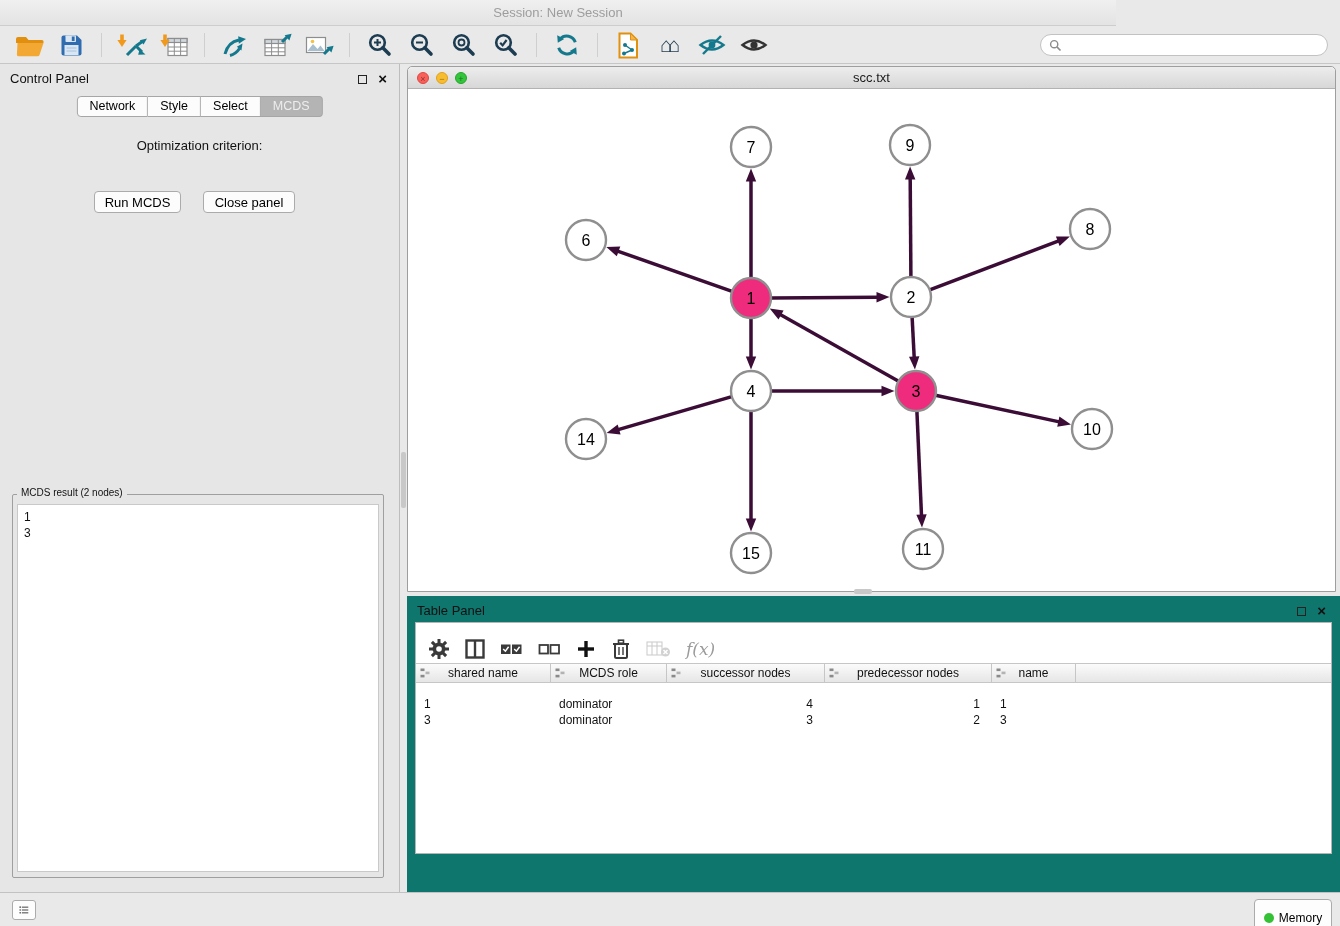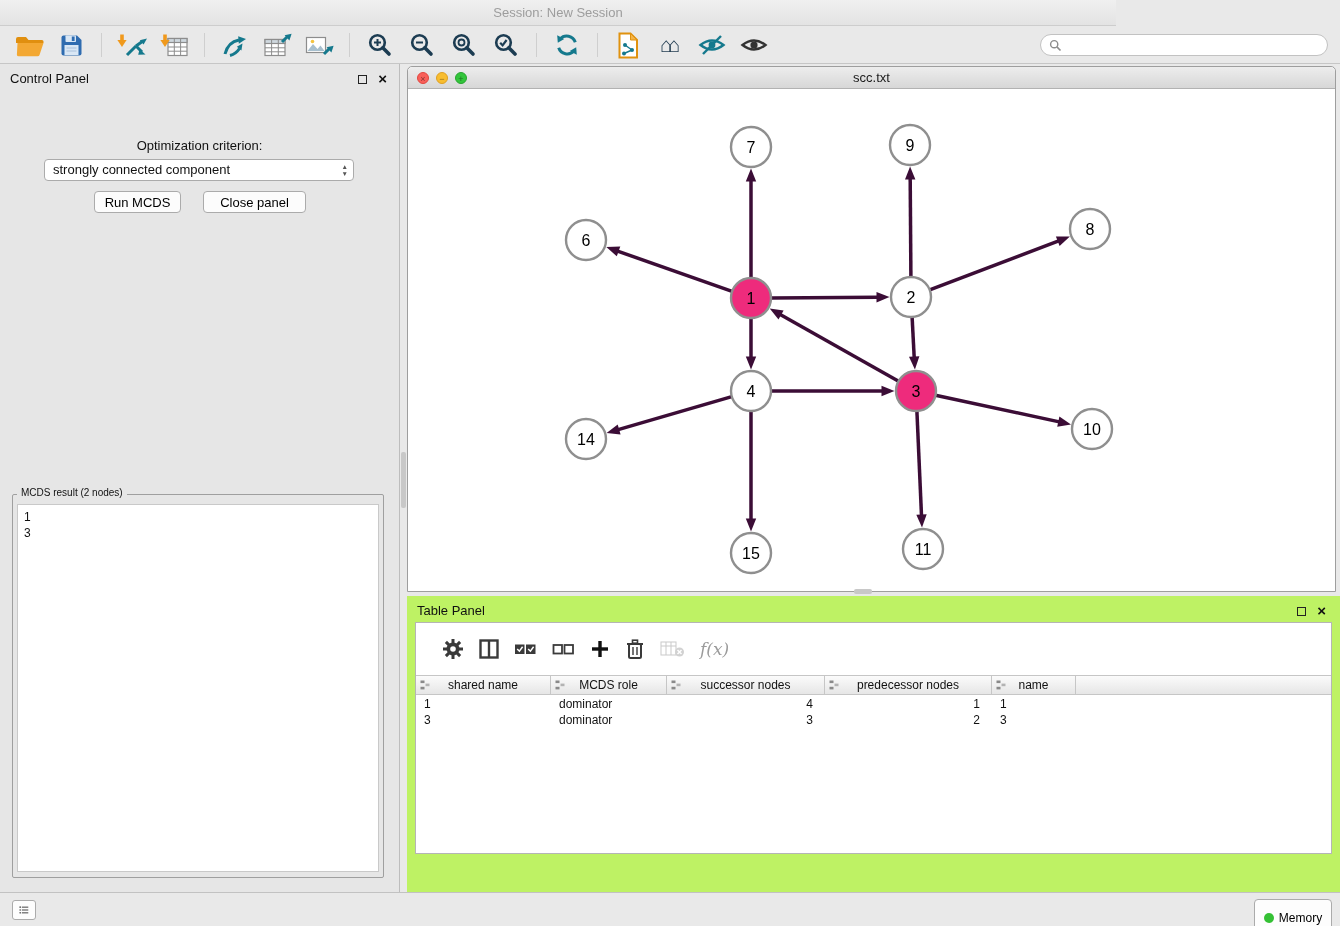--- a/index.html
+++ b/index.html
@@ -36,21 +36,21 @@
   .seg:last-child{border-radius:0 4px 4px 0;}
   .seg.selected{background:#b4b4b4;color:#ededed;}
   .cp-tabs{position:absolute;top:32px;left:50%;transform:translateX(-50%);}
   .opt-label{position:absolute;top:74px;left:0;width:100%;text-align:center;font-size:13px;}
   .dropdown{position:absolute;left:44px;top:95px;width:310px;height:22px;background:#fff;
     border:1px solid #ababab;border-radius:4px;font-size:13px;line-height:20px;padding-left:8px;cursor:pointer;}
   .dd-arrows{position:absolute;right:5px;top:3px;font-size:6.5px;line-height:7px;color:#555;text-align:center;}
   .cp-btn{position:absolute;top:127px;height:22px;background:#fcfcfc;border:1px solid #ababab;
     border-radius:4px;font-size:13px;font-family:"Liberation Sans",sans-serif;cursor:pointer;}
   .btn-run{left:94px;width:87px;}
-  .btn-closepanel{left:203px;width:103px;}
+  .btn-closepanel{left:203px;width:92px;}
   .result-group{position:absolute;left:12px;top:430px;width:372px;height:384px;
     border:1px solid #9f9f9f;border-radius:2px;}
   .result-label{position:absolute;top:-8px;left:4px;background:#e6e6e6;padding:0 4px;font-size:10px;}
   .result-area{position:absolute;left:4px;top:9px;right:4px;bottom:5px;background:#fff;
     border:1px solid #c9c9c9;font-size:12px;padding:4px 6px;white-space:pre-line;line-height:16px;}
 
   
   .v-grip{position:absolute;left:401px;top:452px;width:5px;height:56px;background:#c8c8c8;border-radius:2px;}
   .h-grip{position:absolute;left:854px;top:589px;width:18px;height:5px;background:#c8c8c8;border-radius:2px;}
 
@@ -63,29 +63,29 @@
   .traffic{position:absolute;left:9px;top:5px;display:flex;gap:7px;}
   .light{width:12px;height:12px;border-radius:50%;font-size:9px;line-height:12px;text-align:center;
     color:rgba(0,0,0,.45);cursor:pointer;}
   .red{background:#f9605a;border:1px solid #e2463f;}
   .yellow{background:#f8bd2f;border:1px solid #dfa023;}
   .green{background:#33c53b;border:1px solid #27a52f;}
   #graph-svg{position:absolute;left:0;top:22px;}
   #graph-svg text{font-family:"Liberation Sans",sans-serif;font-size:16px;fill:#000;}
 
   
-  .table-panel{position:absolute;left:407px;top:596px;width:933px;height:296px;background:#bef264;}
+  .table-panel{position:absolute;left:407px;top:596px;width:933px;height:296px;background:#0f766e;}
   .tp-float{right:34px;} .tp-close{right:14px;}
   .tp-box{position:absolute;left:8px;top:26px;width:917px;height:232px;background:#fff;
     border:1px solid #b5b5b5;}
   .tp-toolbar{position:absolute;left:0;top:0;width:100%;height:52px;display:flex;
-    align-items:center;padding-left:26px;gap:15px;}
+    align-items:center;padding-left:12px;gap:15px;}
   .tpb{background:none;border:none;padding:0;display:flex;align-items:center;cursor:pointer;}
   .fx{font-family:"DejaVu Serif",serif;font-style:italic;font-size:17px;color:#9b9b9b;}
-  .thead{position:absolute;left:0;top:52px;width:100%;height:20px;display:flex;
+  .thead{position:absolute;left:0;top:40px;width:100%;height:20px;display:flex;
     background:linear-gradient(#fbfbfb,#e6e6e6);border-top:1px solid #c6c6c6;border-bottom:1px solid #c6c6c6;}
   .th{position:relative;height:100%;border-right:1px solid #c6c6c6;font-size:12px;
     display:flex;align-items:center;justify-content:center;cursor:pointer;}
   .th .sort-ic{position:absolute;left:4px;top:4px;}
   .th-fill{flex:1;border-right:none;}
   .trow{position:absolute;left:0;width:100%;height:16px;display:flex;font-size:12px;cursor:pointer;}
   .td{height:16px;line-height:16px;overflow:hidden;}
   .c0{width:135px;padding-left:8px;}
   .c1{width:116px;padding-left:8px;}
   .c2{width:158px;text-align:right;padding-right:12px;}
@@ -254,30 +254,29 @@
         <line x1="7.9" y1="7.9" x2="11.5" y2="11.5" stroke="#8c8c8c" stroke-width="1.6"></line>
       </svg>
     </div>
   </div>
 
   <div class="control-panel">
     <div class="panel-head-title">Control Panel</div>
     <div class="float-ic cp-float"></div>
     <div class="close-ic cp-close">×</div>
 
+    <div class="seg-group cp-tabs">
+      <div class="seg">Network</div>
+      <div class="seg">Style</div>
+      <div class="seg">Select</div>
+      <div class="seg selected">MCDS</div>
+    </div>
 
     <div class="opt-label">Optimization criterion:</div>
 
-    <div class="dropdown">
-      <span>strongly connected component</span>
-      <div class="dd-arrows">
-        <span>▲</span><br>
-        <span>▼</span>
-      </div>
-    </div>
 
     <button class="cp-btn btn-run">Run MCDS</button>
     <button class="cp-btn btn-closepanel">Close panel</button>
 
     <div class="result-group">
       <div class="result-label">MCDS result (2 nodes)</div>
       <div class="result-area">1
 3</div>
     </div>
   </div>

